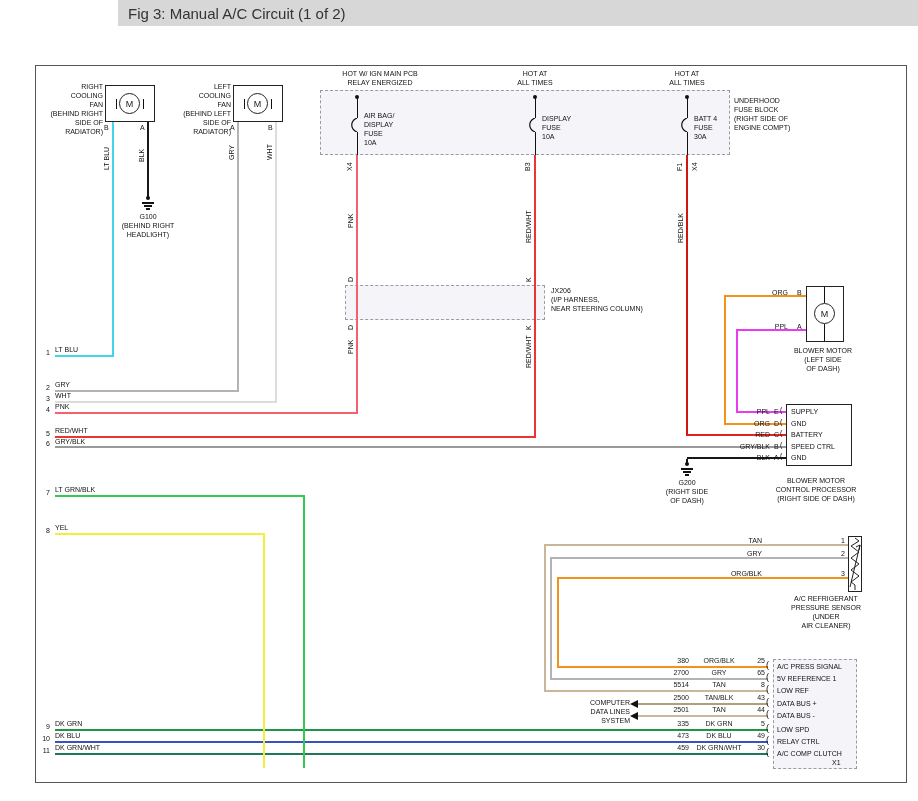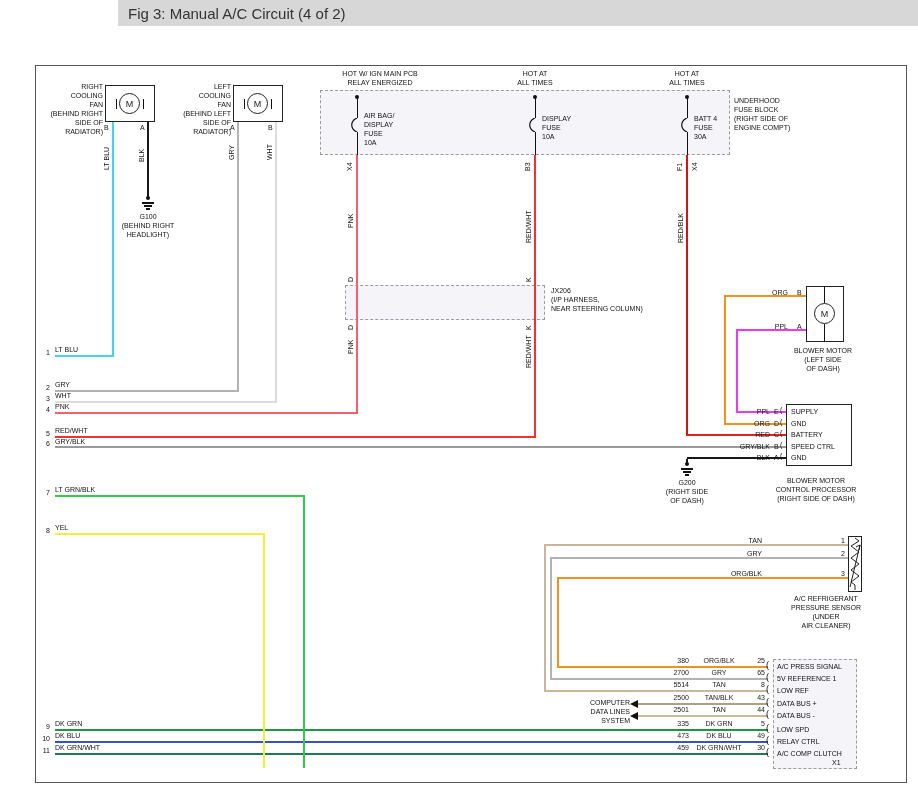--- a/index.html
+++ b/index.html
@@ -27,21 +27,21 @@
   .crow span:nth-child(2){flex:1;text-align:center}
   .crow span:nth-child(3){width:16px;text-align:right}
   .arrowL{position:absolute;width:0;height:0;border-top:4px solid transparent;border-bottom:4px solid transparent;border-right:8px solid #111}
 </style>
 </head>
 <body>
 
 <div id="page">
 
   <div class="titlebar">
-    <span>Fig 3: Manual A/C Circuit (4 of 2)</span>
+    <span>Fig 3: Manual A/C Circuit (1 of 2)</span>
   </div>
 
   <div class="frame"></div>
 
   <div class="dash" style="left:320px;top:90px;width:410px;height:65px"></div>
   <div class="dash" style="left:345px;top:285px;width:200px;height:35px"></div>
   <div class="dash" style="left:773px;top:659px;width:84px;height:110px"></div>
 
   <div class="solid" style="left:105px;top:85px;width:50px;height:37px"></div>
   <div class="solid" style="left:233px;top:85px;width:50px;height:37px"></div>

